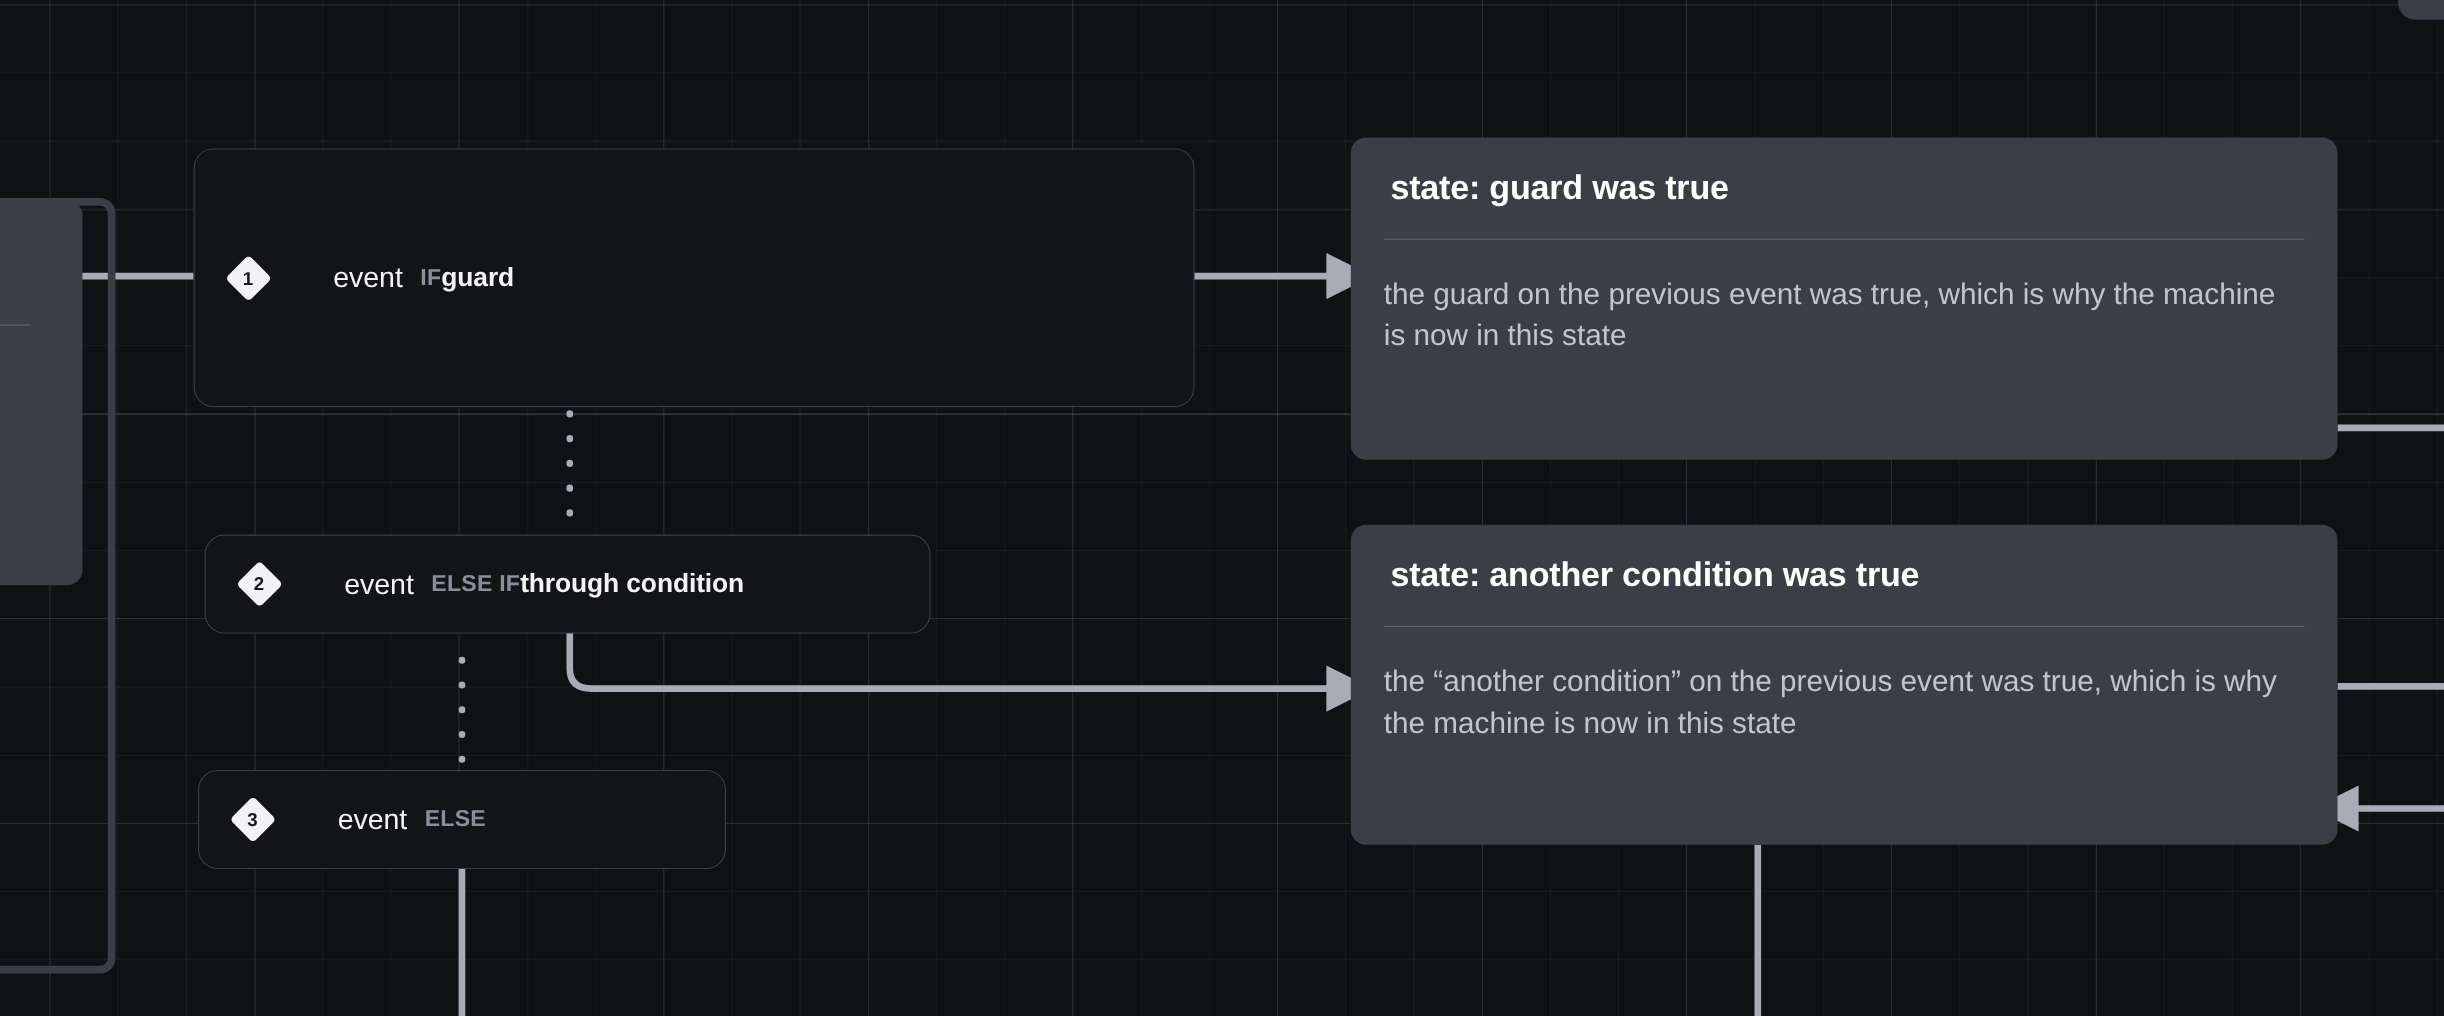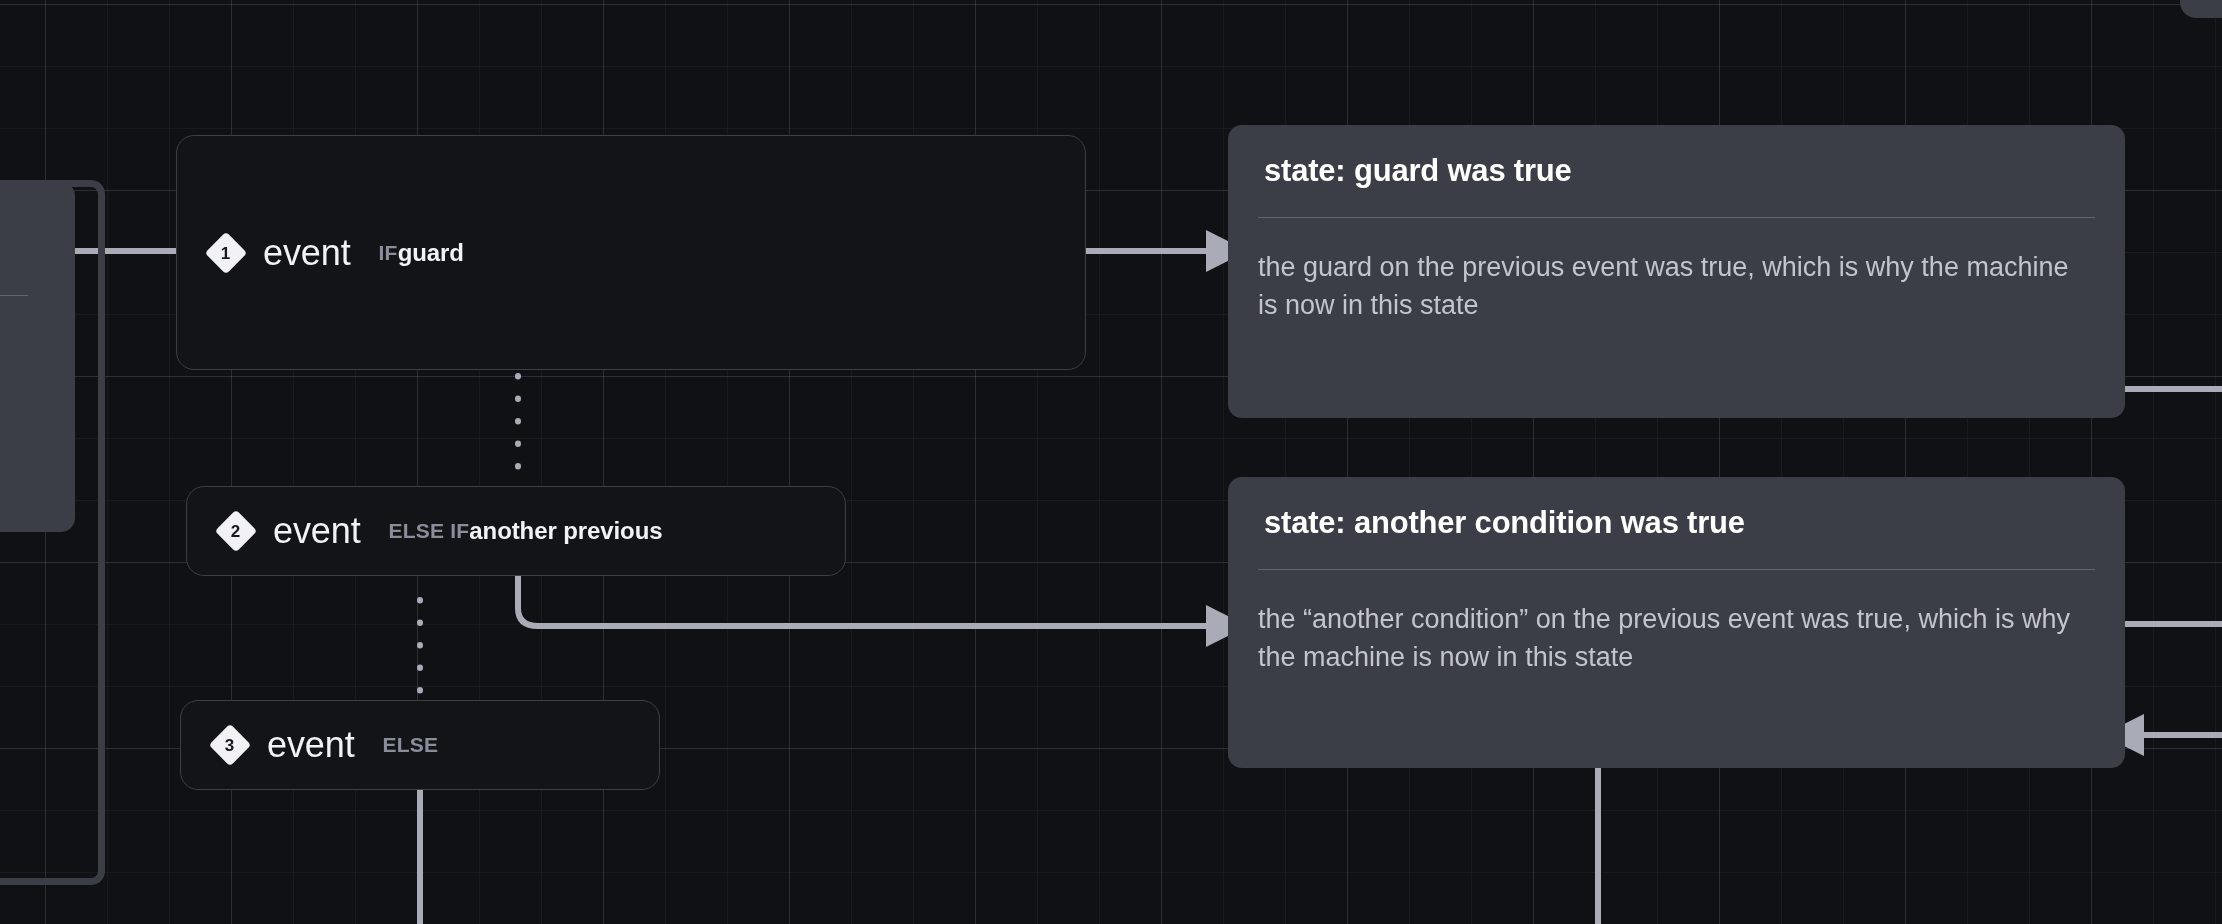--- a/index.html
+++ b/index.html
@@ -69,28 +69,29 @@
   }
   .badge span {
     transform: rotate(-45deg);
     color: #17181c;
     font-size: 17px;
     font-weight: bold;
     line-height: 1;
   }
   .ev-name {
     color: #f3f3f5;
-    font-size: 36px;
+    font-size: 26px;
     letter-spacing: -0.1px;
+    margin-left: 40px;
   }
   .ev-kw {
     color: #8a8e9b;
     font-size: 21px;
     font-weight: bold;
-    margin-left: 28px;
+    margin-left: 16px;
     letter-spacing: 0.2px;
   }
   .ev-cond {
     color: #f3f3f5;
     font-size: 24px;
     font-weight: bold;
     letter-spacing: -0.1px;
   }
   .ev-desc {
     color: #9a9ca6;
@@ -206,21 +207,21 @@
     </div>
   </div>
 
   <div class="event-node" style="left:186px; top:486px; width:660px; height:90px; justify-content:center;">
     <div class="event-head">
       <div class="badge">
         <span>2</span>
       </div>
       <div class="ev-name">event</div>
       <div class="ev-kw">ELSE IF</div>
-      <div class="ev-cond">another previous</div>
+      <div class="ev-cond">through condition</div>
     </div>
   </div>
 
   <div class="event-node" style="left:180px; top:700px; width:480px; height:90px; justify-content:center;">
     <div class="event-head">
       <div class="badge">
         <span>3</span>
       </div>
       <div class="ev-name">event</div>
       <div class="ev-kw">ELSE</div>

